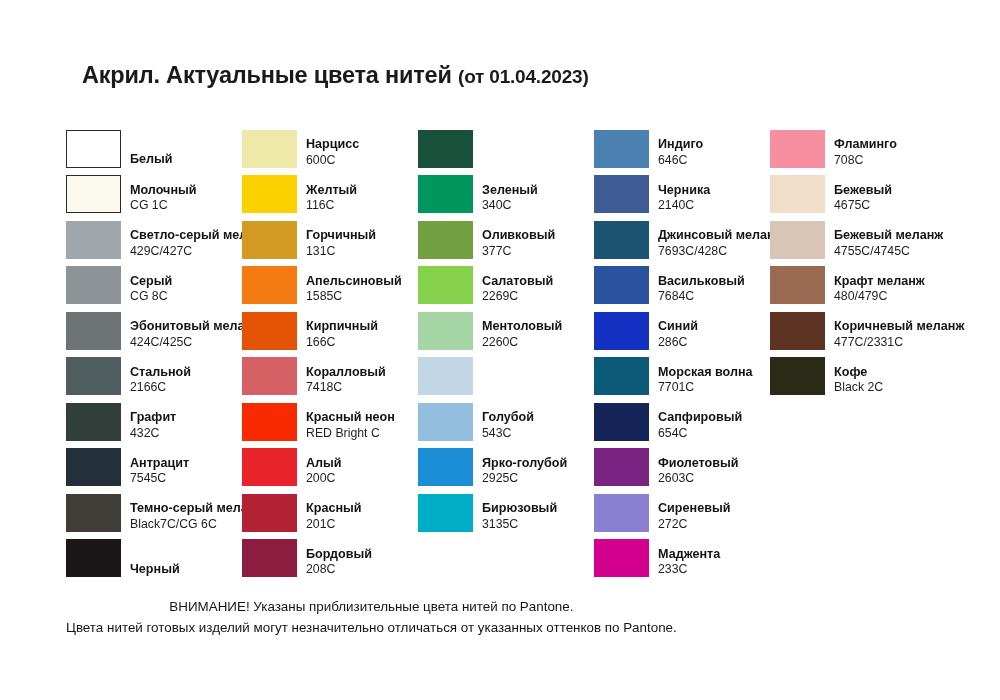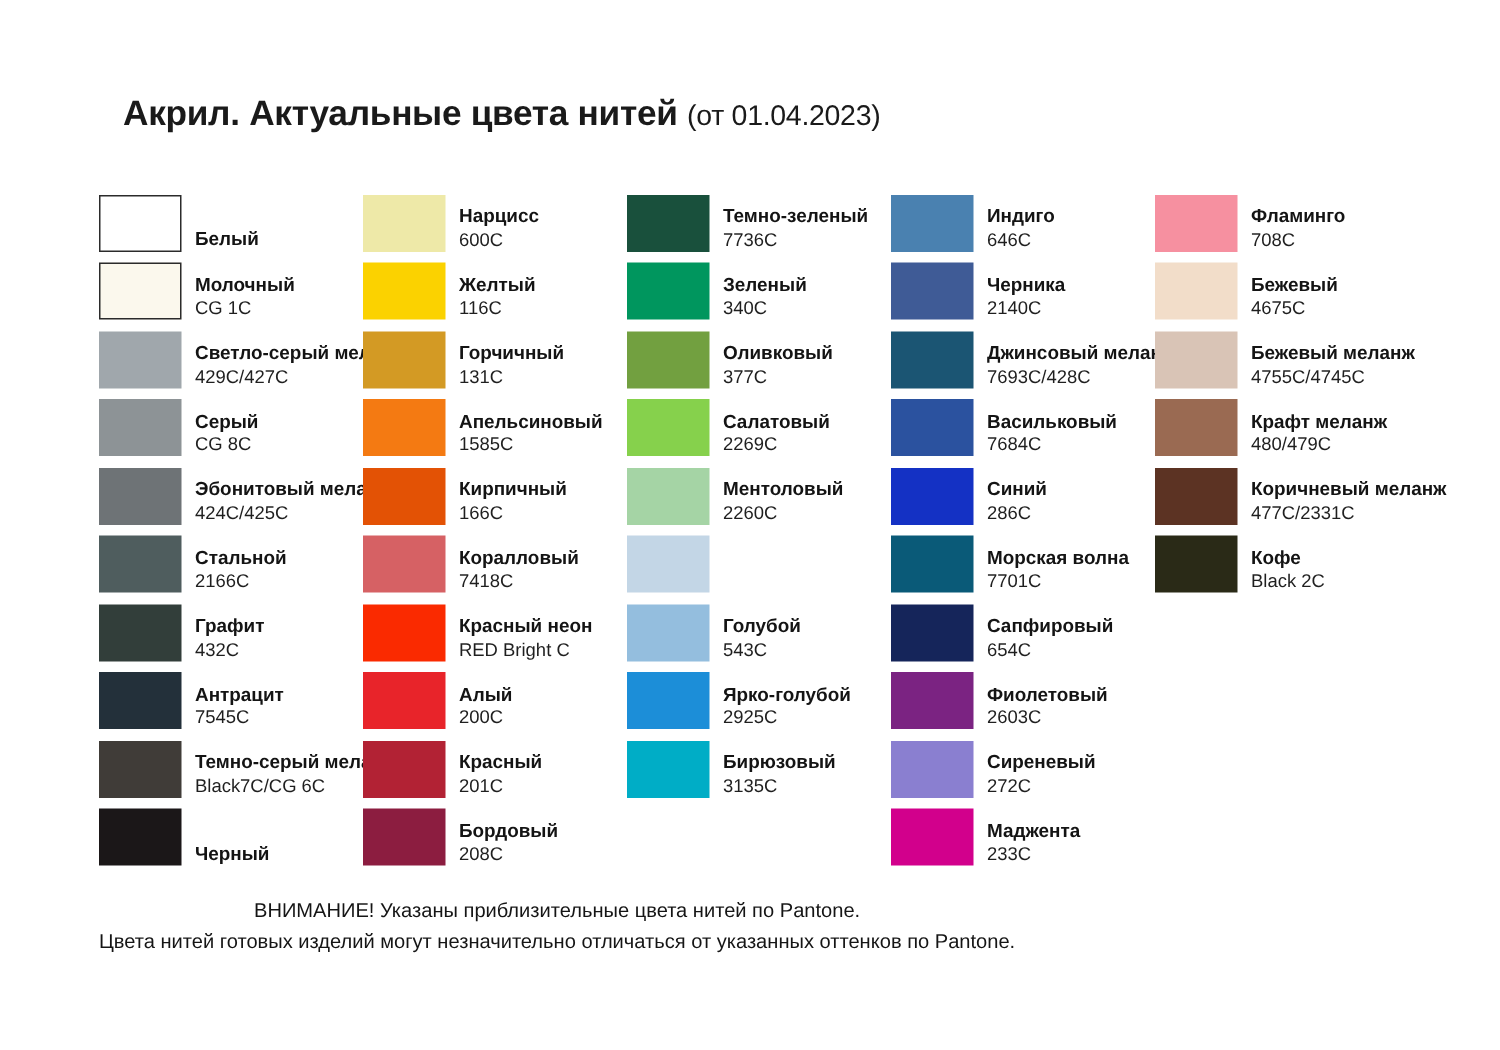--- a/index.html
+++ b/index.html
@@ -25,21 +25,21 @@
     position: absolute;
     left: 82px;
     top: 62px;
     font-size: 23.5px;
     font-weight: bold;
     letter-spacing: -0.2px;
     white-space: nowrap;
   }
   .title .title-sub {
     font-size: 19px;
-    font-weight: normal;
+    font-weight: bold;
     margin-top: 13px;
   }
   .grid {
     position: absolute;
     left: 66px;
     top: 122px;
     width: 880px;
     display: flex;
     flex-direction: row;
     gap: 0px;
@@ -245,24 +245,20 @@
           <div class="chip" style="background-image: ; background-position-x: ; background-position-y: ; background-size: ; background-repeat: ; background-attachment: ; background-origin: ; background-clip: ; background-color: rgb(140, 29, 64); --c: #8c1d40;"></div>
           <div class="labels">
             <div class="cname">Бордовый</div>
             <div class="ccode">208C</div>
           </div>
         </div>
       </div>
       <div class="column">
         <div class="swatch-row">
           <div class="chip" style="background-image: ; background-position-x: ; background-position-y: ; background-size: ; background-repeat: ; background-attachment: ; background-origin: ; background-clip: ; background-color: rgb(25, 80, 60); --c: #19503c;"></div>
-          <div class="labels">
-            <div class="cname">Темно-зеленый</div>
-            <div class="ccode">7736C</div>
-          </div>
         </div>
         <div class="swatch-row">
           <div class="chip" style="background-image: ; background-position-x: ; background-position-y: ; background-size: ; background-repeat: ; background-attachment: ; background-origin: ; background-clip: ; background-color: rgb(0, 150, 94); --c: #00965e;"></div>
           <div class="labels">
             <div class="cname">Зеленый</div>
             <div class="ccode">340C</div>
           </div>
         </div>
         <div class="swatch-row">
           <div class="chip" style="background-image: ; background-position-x: ; background-position-y: ; background-size: ; background-repeat: ; background-attachment: ; background-origin: ; background-clip: ; background-color: rgb(114, 160, 64); --c: #72a040;"></div>

